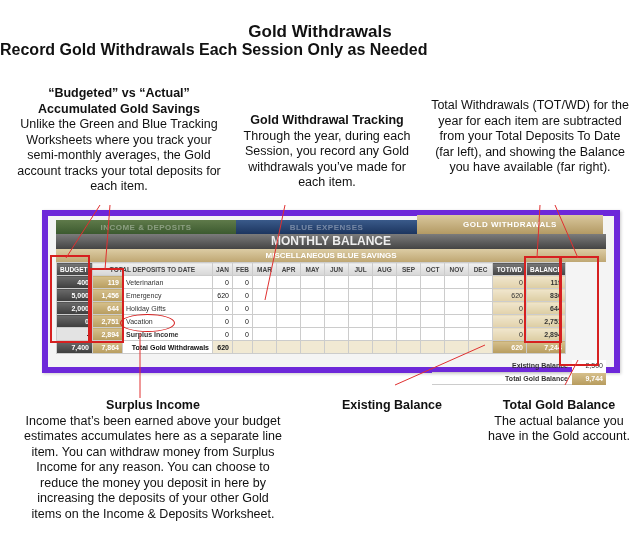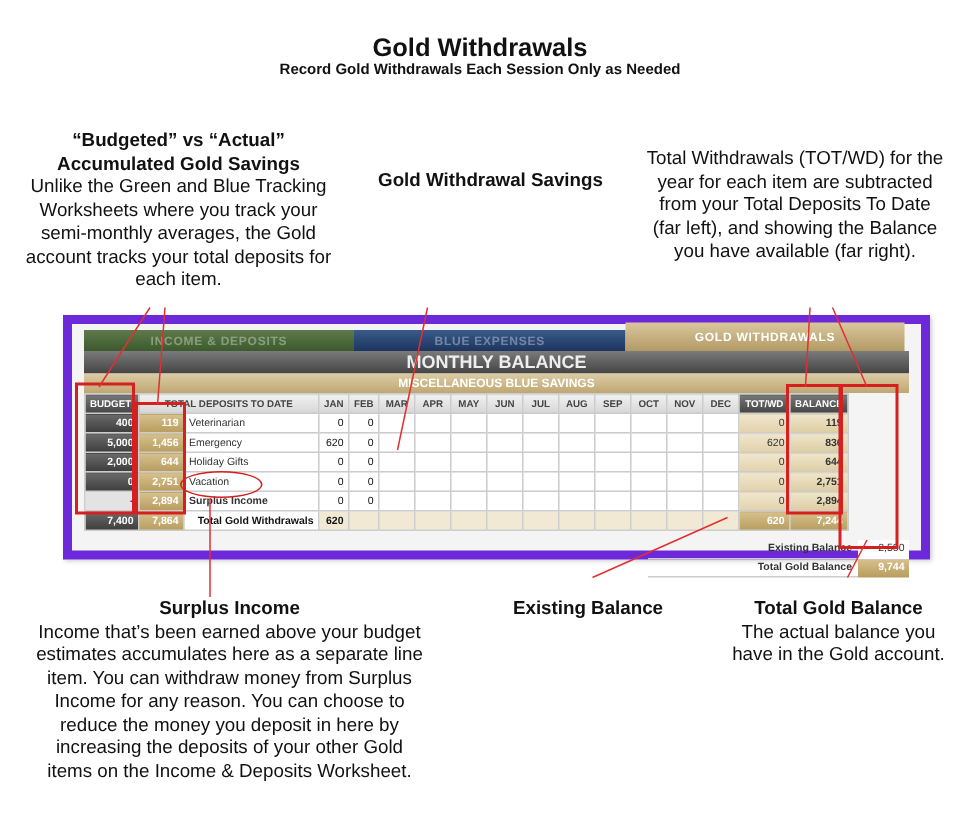--- a/index.html
+++ b/index.html
@@ -1,18 +1,18 @@
 <!DOCTYPE html>
 <html><head>
 <meta charset="utf-8">
 <style>
 *{box-sizing:border-box;margin:0;padding:0}
 body{width:640px;height:552px;background:#fff;font-family:"Liberation Sans",sans-serif;color:#111;position:relative;overflow:hidden}
 .title{position:absolute;top:22px;left:0;width:640px;text-align:center;font-weight:bold;font-size:17px}
-.subtitle{position:absolute;top:41px;left:0;width:640px;text-align:center;font-weight:bold;font-size:10px}
+.subtitle{position:absolute;top:41px;left:0;width:640px;text-align:left;font-weight:bold;font-size:16px}
 .note{position:absolute;text-align:center;font-size:12.5px;line-height:15.5px}
 .note b{display:block;font-size:12.5px}
 #sheet{position:absolute;left:42px;top:210px;width:578px;height:163px;background:#f4f4f4;border:6px solid #6d28d9;box-shadow:1px 1px 3px #ccc}
 .tabs{position:absolute;left:8px;top:4px;height:14px;display:flex;font-size:8px;font-weight:bold;color:rgba(255,255,255,.35);letter-spacing:.5px}
 .tab{display:flex;align-items:center;justify-content:center}
 .tab.green{width:180px;background:linear-gradient(#5f7a4a,#3c5a2f)}
 .tab.blue{width:181px;background:linear-gradient(#3a5a8a,#1c355f)}
 .tab.gold{width:186px;background:linear-gradient(#d9c79d,#b39a64);color:#fff;margin-top:-5px;height:19px}
 .band1{position:absolute;left:8px;right:8px;top:18px;height:15px;background:linear-gradient(#7b7b7b,#444);color:#eee;font-weight:bold;font-size:12px;text-align:center;line-height:15px}
 .band2{position:absolute;left:8px;right:8px;top:33px;height:13px;background:linear-gradient(#dccca4,#bfa773);color:#fff;font-weight:bold;font-size:8px;text-align:center;line-height:13px}
@@ -42,21 +42,22 @@
 <body>
 
 <div class="title">Gold Withdrawals</div>
 <div class="subtitle">Record Gold Withdrawals Each Session Only as Needed</div>
 
 <div class="note" style="left:10px;top:86px;width:218px">
   <b>“Budgeted” vs “Actual” Accumulated Gold Savings</b>
   <span>Unlike the Green and Blue Tracking Worksheets where you track your semi-monthly averages, the Gold account tracks your total deposits for each item.</span>
 </div>
 <div class="note" style="left:242px;top:113px;width:170px">
-  <b>Gold Withdrawal Savings</b>
+  <b>Gold Withdrawal Tracking</b>
+  <span>Through the year, during each Session, you record any Gold withdrawals you’ve made for each item.</span>
 </div>
 <div class="note" style="left:430px;top:98px;width:200px">
   <span>Total Withdrawals (TOT/WD) for the year for each item are subtracted from your Total Deposits To Date (far left), and showing the Balance you have available (far right).</span>
 </div>
 <div class="note" style="left:22px;top:398px;width:262px">
   <b>Surplus Income</b>
   <span>Income that’s been earned above your budget estimates accumulates here as a separate line item. You can withdraw money from Surplus Income for any reason. You can choose to reduce the money you deposit in here by increasing the deposits of your other Gold items on the Income &amp; Deposits Worksheet.</span>
 </div>
 <div class="note" style="left:312px;top:398px;width:160px">
   <b>Existing Balance</b>

